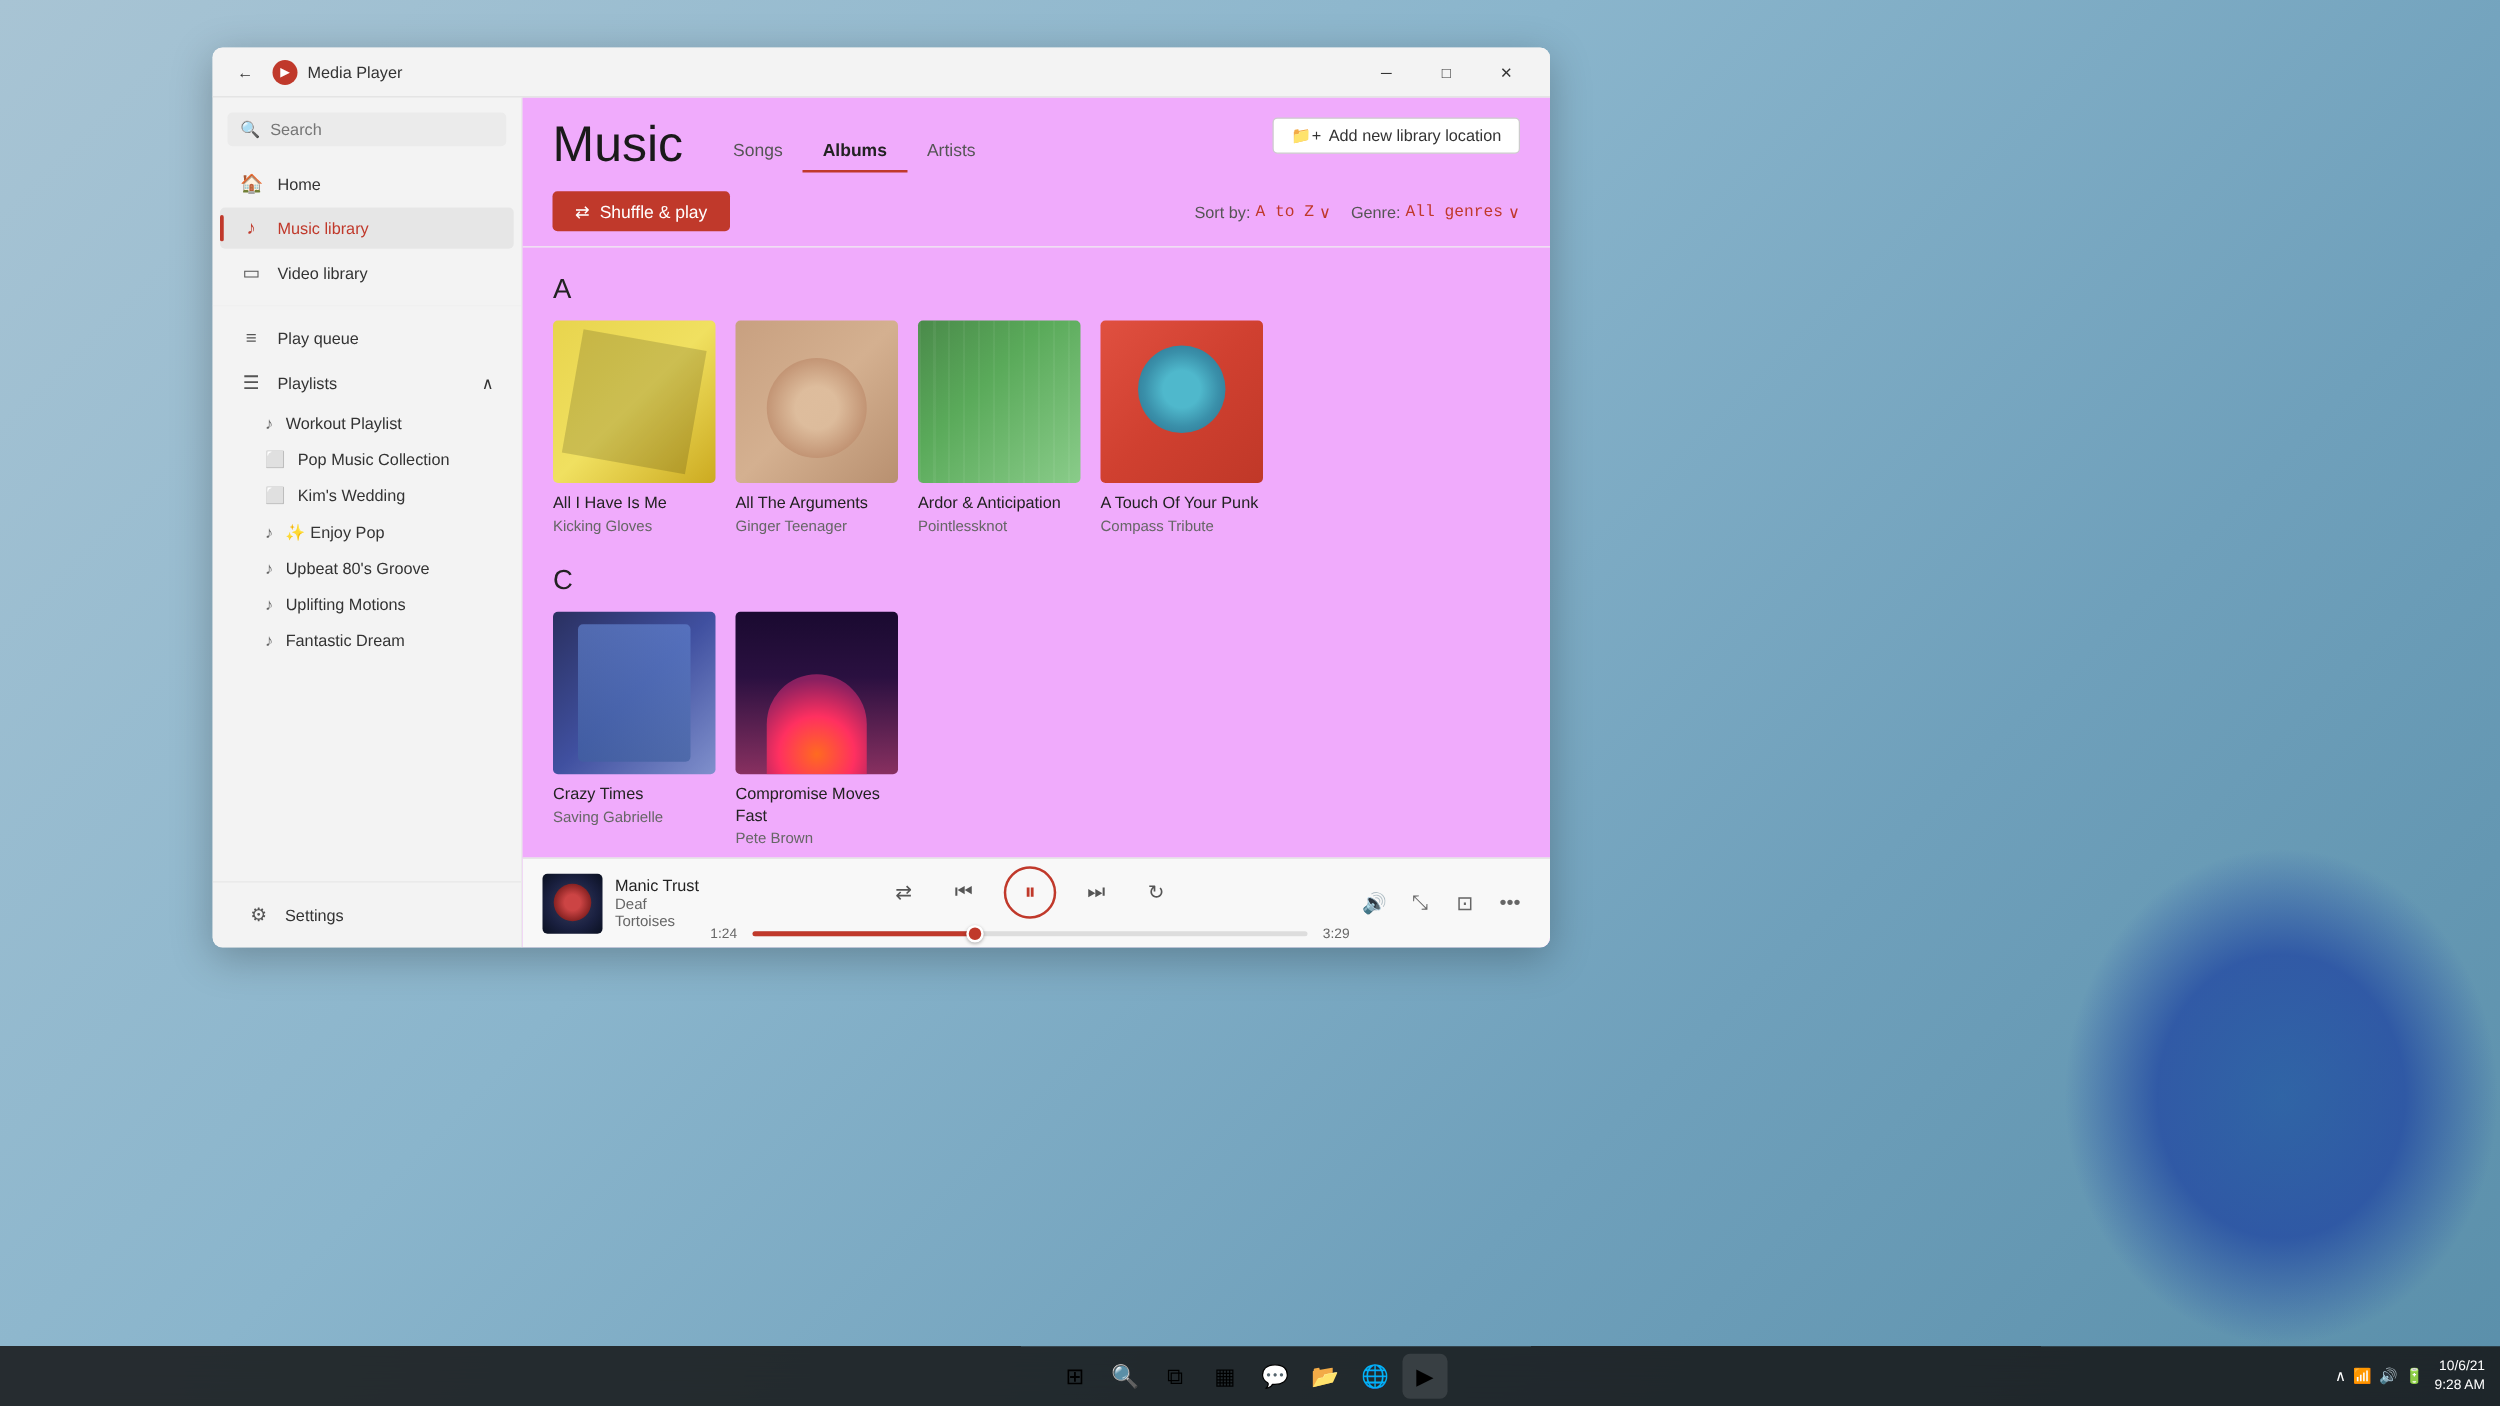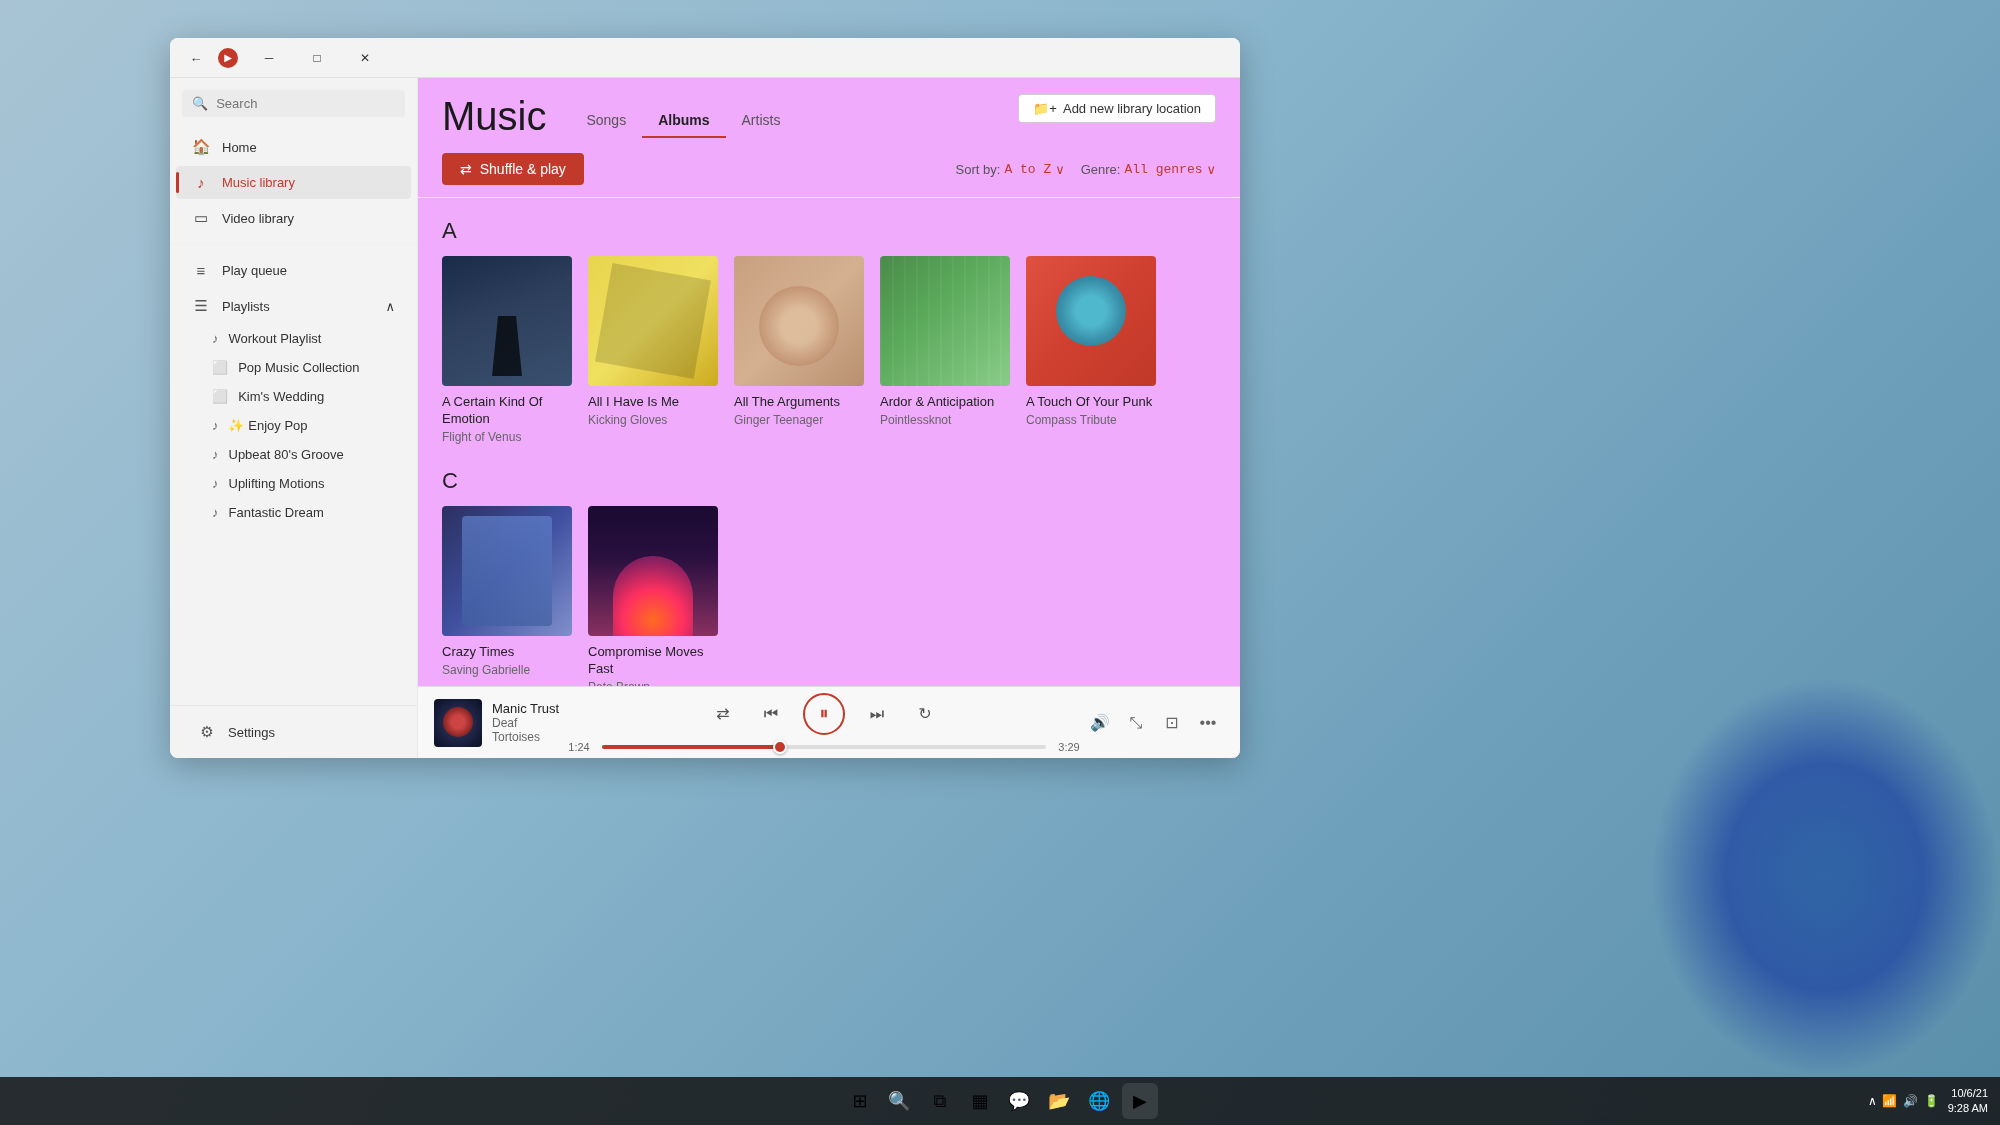--- a/index.html
+++ b/index.html
@@ -538,20 +538,21 @@
 </head>
 <body>
 
 <div class="window">
 
   <div class="titlebar">
     <div class="titlebar-back">←</div>
     <div class="titlebar-logo">
       <span>▶</span>
     </div>
+    <span class="titlebar-title">Media Player</span>
     <div class="titlebar-controls">
       <button class="titlebar-btn">─</button>
       <button class="titlebar-btn">□</button>
       <button class="titlebar-btn close">✕</button>
     </div>
   </div>
 
   <div class="app-body">
 
     <div class="sidebar">
@@ -661,25 +662,20 @@
             <span style="color:#c0392b;">∨</span>
           </div>
         </div>
       </div>
 
       <div class="albums-area">
 
         <div class="section-letter">A</div>
         <div class="albums-grid">
 
-          <div class="album-card">
-            <div class="album-cover cover-a1" style="display:block;"></div>
-            <div class="album-title">A Certain Kind Of Emotion</div>
-            <div class="album-artist">Flight of Venus</div>
-          </div>
 
           <div class="album-card">
             <div class="album-cover cover-a2"></div>
             <div class="album-title">All I Have Is Me</div>
             <div class="album-artist">Kicking Gloves</div>
           </div>
 
           <div class="album-card">
             <div class="album-cover cover-a3" style="position:relative;overflow:hidden;">
               <div style="position:absolute;top:30px;left:25px;width:80px;height:80px;border-radius:50%;background:radial-gradient(circle,#e0c0a0 30%,#c09070 70%);opacity:0.8;"></div>

